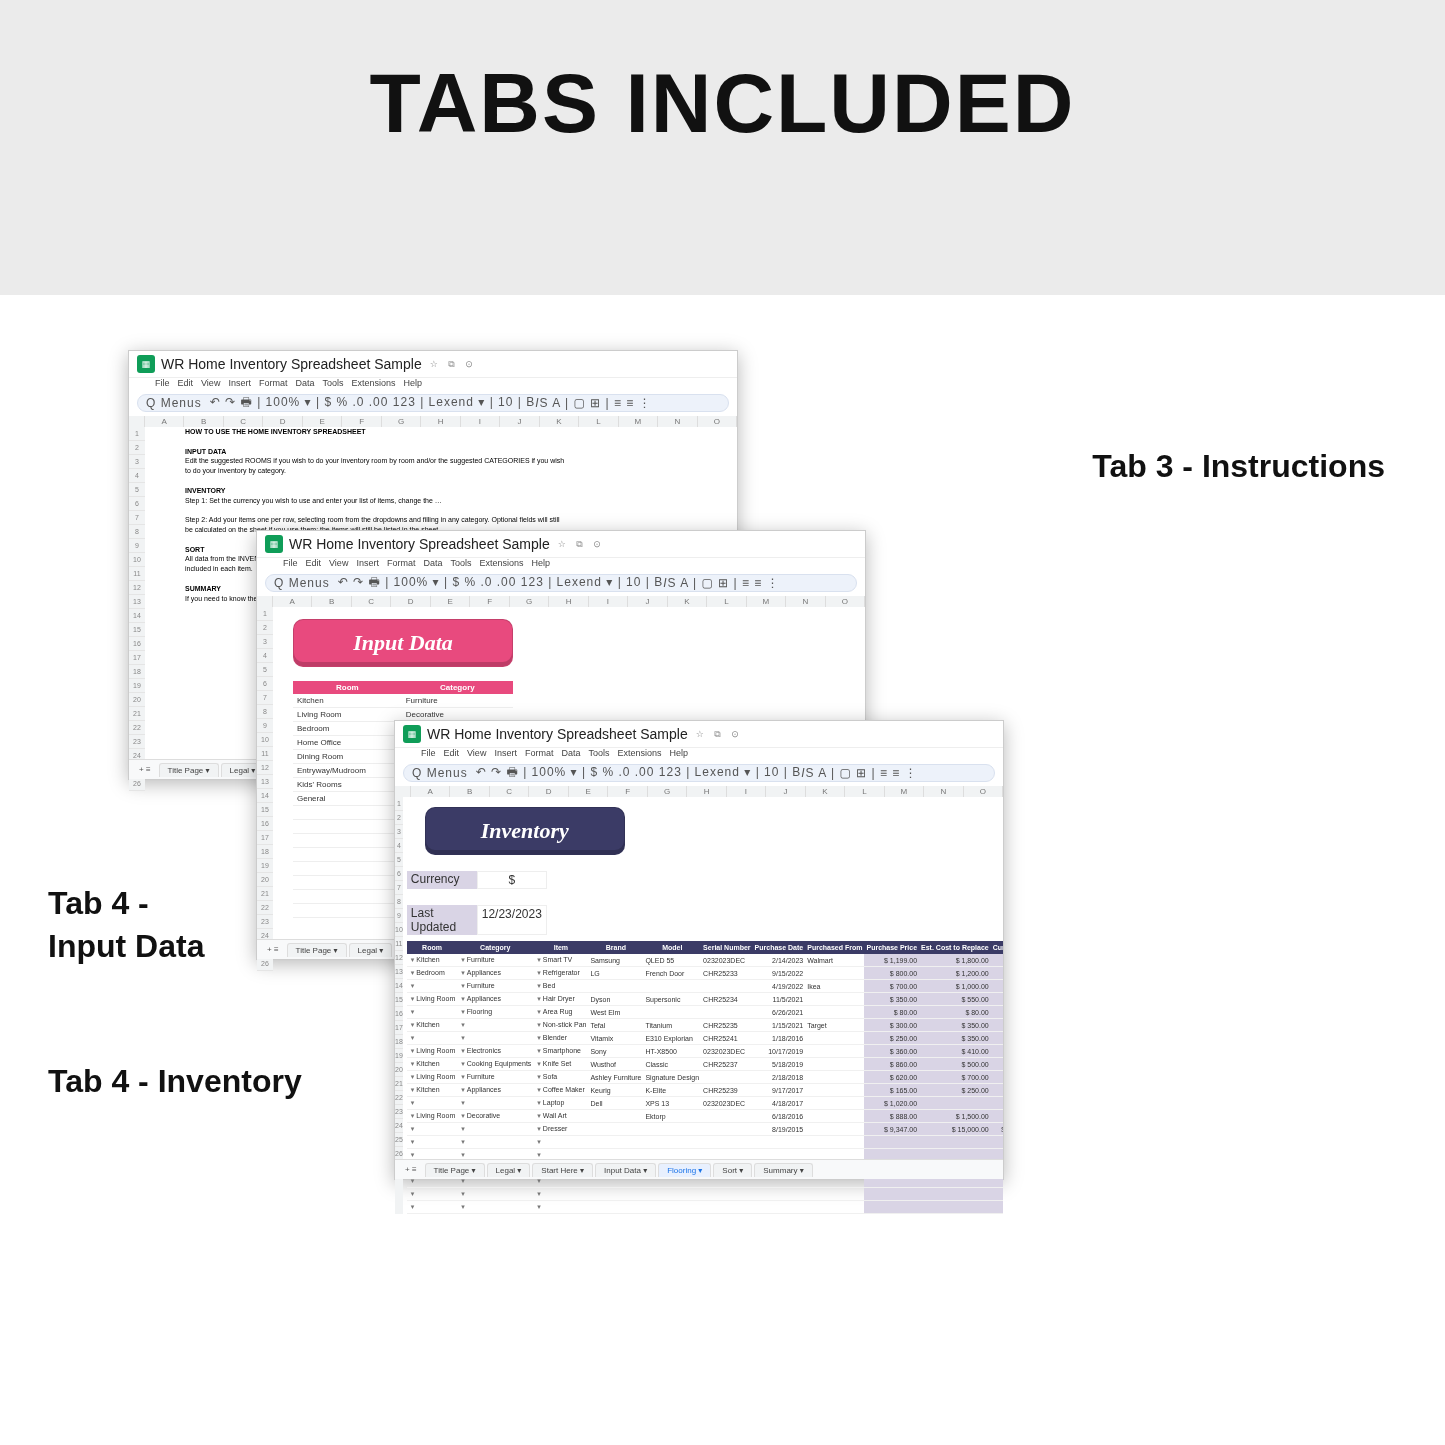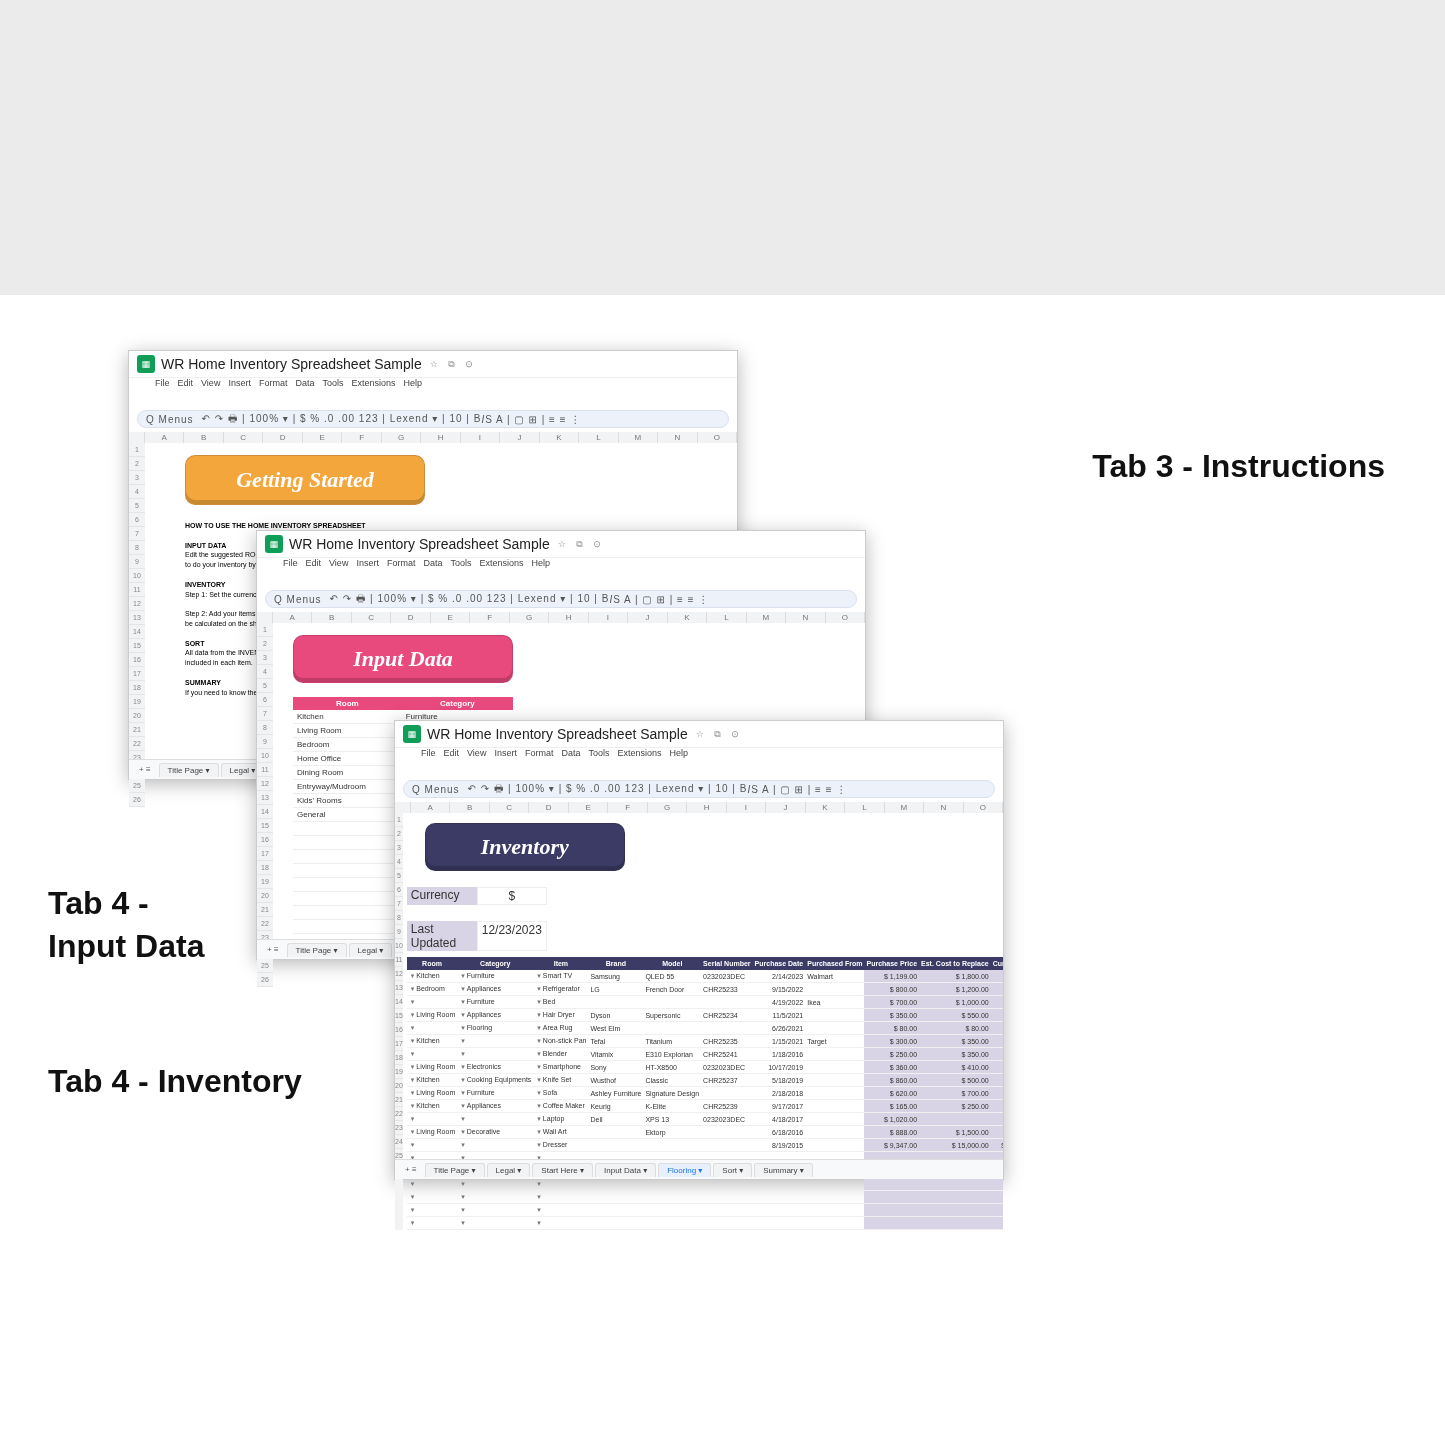--- a/index.html
+++ b/index.html
@@ -9,21 +9,21 @@
 .hero h2{font-family:"Brush Script MT","Segoe Script",cursive;font-size:50px;color:#a56d8f;margin-top:20px;text-shadow:1px 1px 2px rgba(0,0,0,.15)}
 .label{position:absolute;font-size:32px;font-weight:600;color:#111;line-height:1.35}
 
 .sheetwin{position:absolute;background:#fff;border:1px solid #ccc;box-shadow:0 4px 18px rgba(0,0,0,.28);font-size:9px;color:#333}
 .titlebar{display:flex;align-items:center;padding:4px 8px;border-bottom:1px solid #eee}
 .glogo{width:18px;height:18px;background:#0f9d58;border-radius:3px;margin-right:6px;display:flex;align-items:center;justify-content:center;color:#fff;font-size:9px}
 .doctitle{font-size:14px;color:#222}
 .titleicons{margin-left:8px;color:#888;letter-spacing:4px}
 .menubar{padding:0 8px 4px 26px;color:#444;font-size:9px}
 .menubar span{margin-right:8px}
-.toolbar{background:#edf2fa;border:1px solid #d9e1ef;border-radius:14px;margin:18px 8px 4px;height:18px;display:flex;align-items:center;padding:0 8px;color:#555;font-size:10px;letter-spacing:1px}
+.toolbar{background:#edf2fa;border:1px solid #d9e1ef;border-radius:14px;margin:2px 8px 4px;height:18px;display:flex;align-items:center;padding:0 8px;color:#555;font-size:12px;letter-spacing:1px}
 .toolbar .menus{margin-right:8px}
 .colhead{display:flex;background:#f1f3f4}
 .colhead div{flex:1;border-right:1px solid #ddd;text-align:center;color:#777;font-size:8px;padding:1px 0}
 .rowarea{display:flex}
 .gutter{width:16px;background:#f1f3f4}
 .gutter div{border-bottom:1px solid #e5e5e5;text-align:center;color:#888;font-size:7px;height:14px;line-height:14px}
 .cells{flex:1;position:relative}
 
 .badge{border-radius:10px;display:flex;align-items:center;justify-content:center;color:#fff;font-family:Georgia,"Times New Roman",serif;font-style:italic;font-weight:600;box-shadow:inset 0 -4px 0 rgba(0,0,0,.18);border:1px solid rgba(0,0,0,.15)}
 .b-orange{background:#f2a63c;font-size:22px}
@@ -50,20 +50,21 @@
 table.inv th{background:#3b3b66;color:#fff;font-weight:600;padding:3px 2px;white-space:nowrap;text-align:center}
 table.inv td{padding:2px 2px;border-bottom:1px solid #f0f0f0;white-space:nowrap}
 table.inv td.pc,table.inv td.rc,table.inv td.cv{background:#d9d4e5;text-align:right}
 table.inv td.rt{text-align:right}
 .ar{color:#777;padding:0 2px}
 </style>
 </head>
 <body>
 
 <div class="hero">
+  <h1>TABS INCLUDED</h1>
 </div>
 
 <div class="label" style="right:60px;top:445px">Tab 3 - Instructions</div>
 <div class="label" style="left:48px;top:882px">
   <span>Tab 4 -</span><br>
   <span>Input Data</span>
 </div>
 <div class="label" style="left:48px;top:1060px">Tab 4 - Inventory</div>
 
 <div class="sheetwin" id="s1" style="left:128px;top:350px;width:610px;height:430px">
@@ -115,21 +116,20 @@
         <div>19</div>
         <div>20</div>
         <div>21</div>
         <div>22</div>
         <div>23</div>
         <div>24</div>
         <div>25</div>
         <div>26</div>
       </div>
     <div class="cells">
-      <div class="badge b-orange" style="width:240px;height:50px;margin:12px 0 16px 40px">Getting Started</div>
       <div class="small" style="margin-left:40px;width:380px">
         <div class="bold">HOW TO USE THE HOME INVENTORY SPREADSHEET</div><br>
         <div class="bold">INPUT DATA</div>
         <div>Edit the suggested ROOMS if you wish to do your inventory room by room and/or the suggested CATEGORIES if you wish to do your inventory by category.</div><br>
         <div class="bold">INVENTORY</div>
         <div>Step 1: Set the currency you wish to use and enter your list of items, change the …</div><br>
         <div>Step 2: Add your items one per row, selecting room from the dropdowns and filling in any category. Optional fields will still be calculated on the sheet if you use them; the items will still be listed in the sheet.</div><br>
         <div class="bold">SORT</div>
         <div>All data from the INVENTORY tab is sorted here. To check the ORDER BY ROOM, click the arrows to find what you've included in each item.</div><br>
         <div class="bold">SUMMARY</div>

